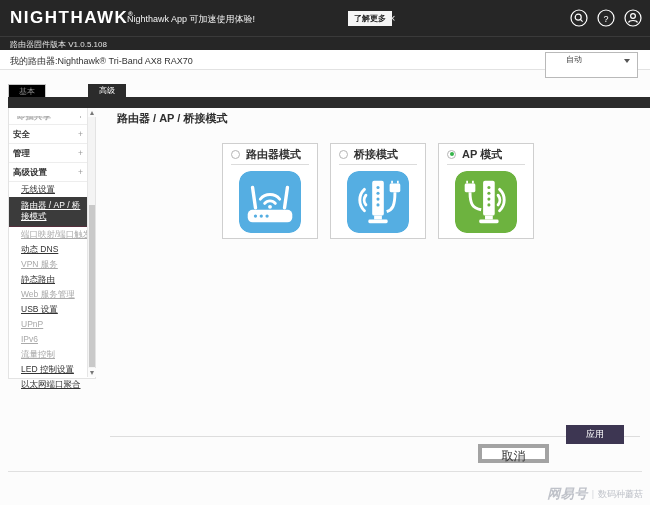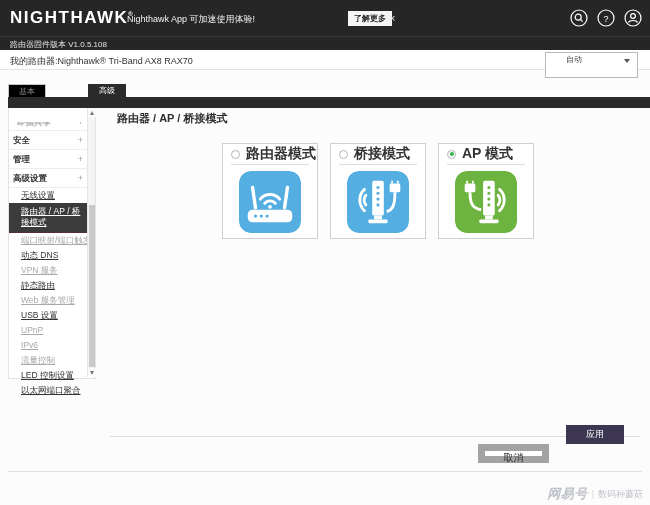--- a/index.html
+++ b/index.html
@@ -31,21 +31,21 @@
   
   .tab { position:absolute; top:84px; height:13px; font-size:8px; line-height:13px; text-align:center; cursor:pointer; }
   .tab-basic { left:8px; width:38px; background:#000000; border:1px solid #c6c6c6; border-bottom:none; color:#8f8f8f; }
   .tab-adv { left:48px; width:38px; background:#2b2b2b; color:#fff;margin-left:40px; }
 
   
   .dark-bar { position:absolute; left:8px; top:97px; width:642px; height:11px; background:#2b2b2b; }
 
   
   .sidebar { position:absolute; left:8px; top:108px; width:88px; height:271px; background:#fff; border:1px solid #e3e3e3; border-top:none; }
-  .side-list { position:absolute; left:0; top:14px; width:79px; overflow:hidden; }
+  .side-list { position:absolute; left:0; top:8px; width:79px; overflow:hidden; }
   .side-item { position:relative; font-size:8.5px; color:#333; cursor:pointer; }
   .side-item.top { height:19px; line-height:19px; padding-left:4px; border-bottom:1px solid #ededed; font-weight:700; white-space:nowrap; }
   .side-item.top .plus { position:absolute; right:5px; top:0; color:#9a9a9a; font-weight:400; }
   .side-item.partial { height:9px; overflow:hidden; }
   .side-item.partial .plabel { display:block; margin-top:-9px; height:19px; line-height:19px; padding-left:4px; font-weight:700; }
   .side-item.partial .plus { top:-9px; }
   .side-item.sub { height:15px; line-height:15px; padding-left:12px; white-space:nowrap; overflow:hidden;text-decoration:underline; }
   .side-item.muted { color:#a9a9a9; }
   .side-item.selected { background:#3b3b3b; color:#fff; height:auto; line-height:11px; padding:3px 2px 4px 12px; white-space:normal; border-bottom:1px solid #552e3c; }
   .scrollbar { position:absolute; right:0; top:0; width:8px; height:269px; background:#f4f4f4; border-left:1px solid #e6e6e6; }
@@ -57,28 +57,28 @@
   .sb-down::after { top:3px; border-top:4px solid #777; }
   .sb-thumb { position:absolute; left:1px; top:97px; width:6px; height:162px; background:#c9c9c9; cursor:pointer; }
 
   
   .page-title { position:absolute; left:117px; top:111px; font-size:11px; font-weight:700; color:#2e2e2e; }
   .cards { position:absolute; left:222px; top:143px; width:312px; height:96px; display:flex; gap:12px; }
   .card { width:96px; height:96px; background:#fff; border:1px solid #cfcfcf; cursor:pointer; }
   .card-head { display:flex; align-items:center; height:20px; padding:0 8px; }
   .radio { width:9px; height:9px; border:1px solid #b5b5b5; border-radius:50%; background:#fff; position:relative; flex:0 0 auto; cursor:pointer; }
   .radio.checked::after { content:""; position:absolute; left:1.5px; top:1.5px; width:4px; height:4px; border-radius:50%; background:#35b44a; }
-  .card-label { font-size:14px; font-weight:700; color:#333; margin-left:6px; white-space:nowrap; }
+  .card-label { font-size:11px; font-weight:700; color:#333; margin-left:6px; white-space:nowrap; }
   .card-rule { margin:0 8px; border-bottom:1px solid #dcdcdc; }
   .mode-icon { width:62px; height:62px; border-radius:12px; margin:6px auto 0; display:block; }
 
   
   .rule-top { position:absolute; left:110px; top:436px; width:530px; height:1px; background:#ddd; }
-  .btn-cancel { position:absolute; left:478px; top:444px; width:71px; height:19px; background:#fff; border:7px solid #a3a3a3;
-     font-size:10px; color:#333; cursor:pointer; font-family:inherit; }
+  .btn-cancel { position:absolute; left:478px; top:444px; width:71px; height:19px; background:#fff; border:4px solid #a3a3a3;
+     font-size:12px; color:#333; cursor:pointer; font-family:inherit; }
   .btn-apply { position:absolute; left:566px; top:425px; width:58px; height:19px; background:#3d3652; border:none;
      font-size:9px; color:#fff; cursor:pointer; font-family:inherit; }
   .rule-bottom { position:absolute; left:8px; top:471px; width:634px; height:1px; background:#e0e0e0; }
 
   
   .watermark { position:absolute; right:7px; top:485px; color:#bfc2c9; font-size:9px; display:flex; align-items:center; gap:4px; }
   .wm-brand { font-size:13px; font-weight:700; font-style:italic; letter-spacing:0.5px; }
   .wm-sep { color:#d4d6db; }
 </style>
 </head>

